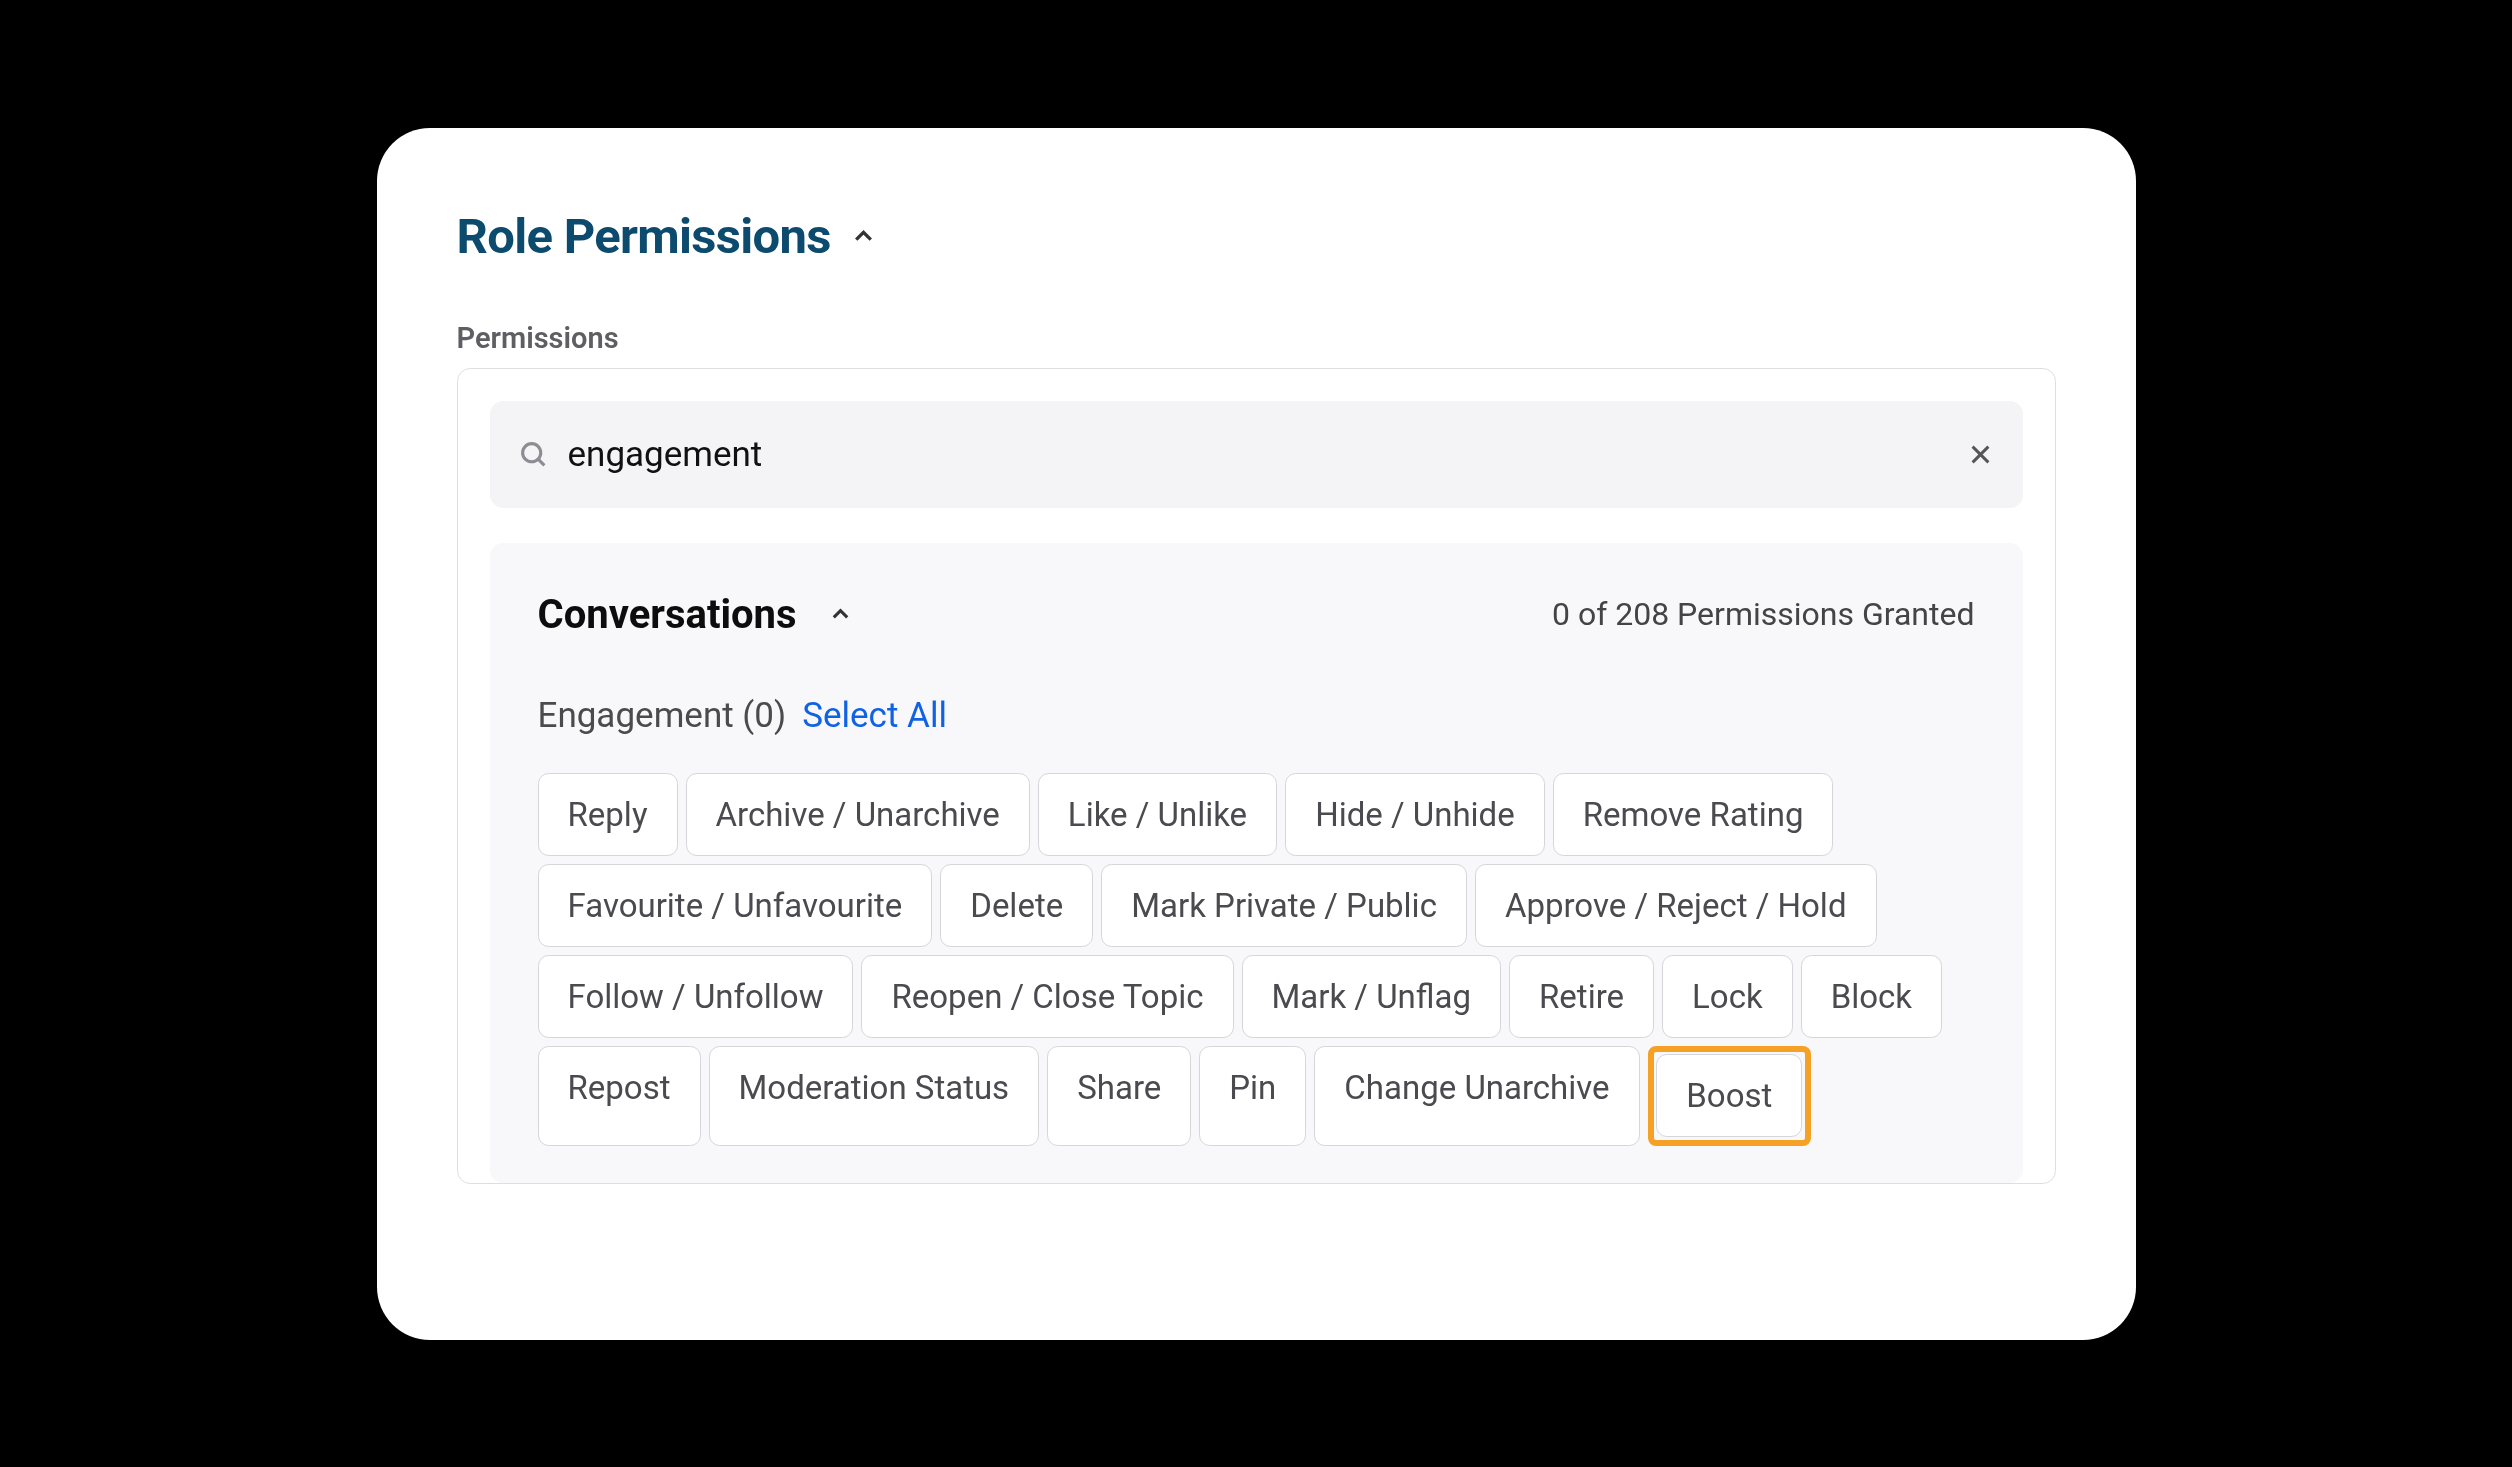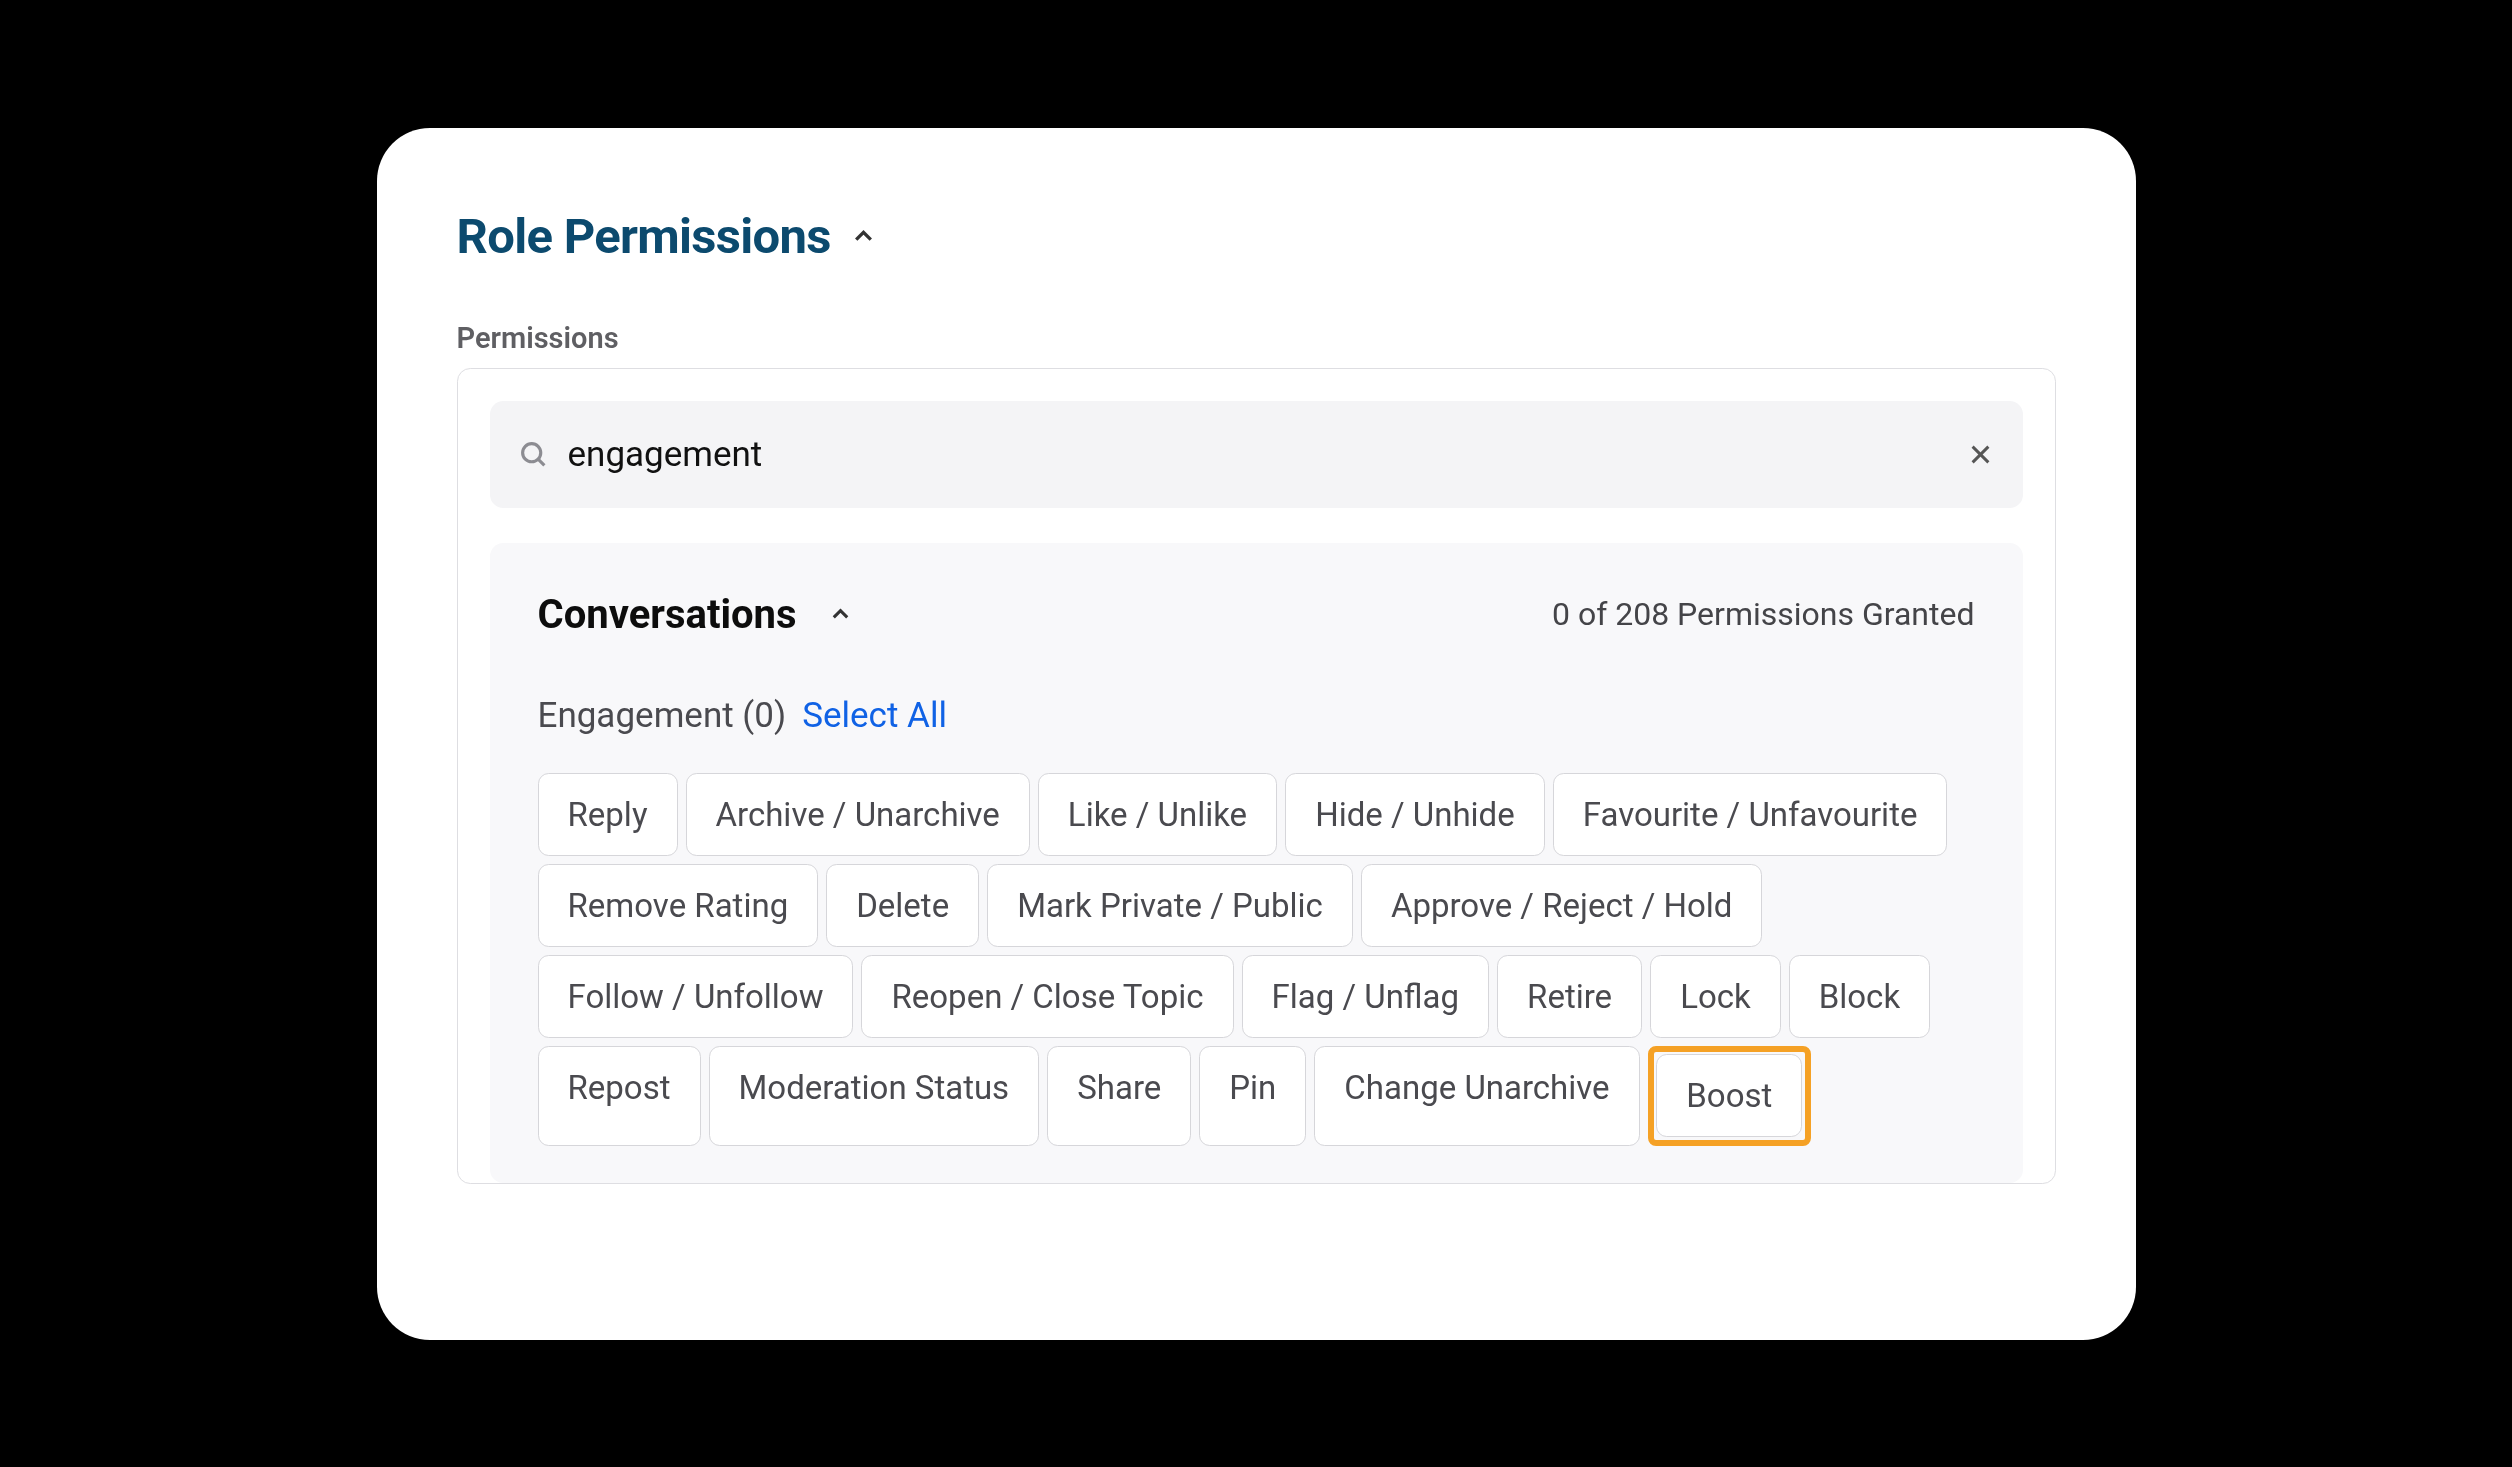--- a/index.html
+++ b/index.html
@@ -219,28 +219,28 @@
           <span class="subgroup-label">Engagement (0)</span>
           <span class="select-all">Select All</span>
         </div>
 
         <div class="chips" id="chips-container">
 
         <div class="chip">Reply</div>
             <div class="chip">Archive / Unarchive</div>
             <div class="chip">Like / Unlike</div>
             <div class="chip">Hide / Unhide</div>
+            <div class="chip">Remove Rating</div>
             <div class="chip">Favourite / Unfavourite</div>
-            <div class="chip">Remove Rating</div>
             <div class="chip">Delete</div>
             <div class="chip">Mark Private / Public</div>
             <div class="chip">Approve / Reject / Hold</div>
             <div class="chip">Follow / Unfollow</div>
             <div class="chip">Reopen / Close Topic</div>
-            <div class="chip">Flag / Unflag</div>
+            <div class="chip">Mark / Unflag</div>
             <div class="chip">Retire</div>
             <div class="chip">Lock</div>
             <div class="chip">Block</div>
             <div class="chip">Repost</div>
             <div class="chip">Moderation Status</div>
             <div class="chip">Share</div>
             <div class="chip">Pin</div>
             <div class="chip">Change Unarchive</div>
             <div class="highlight-wrapper">
               <div class="chip">Boost</div>

